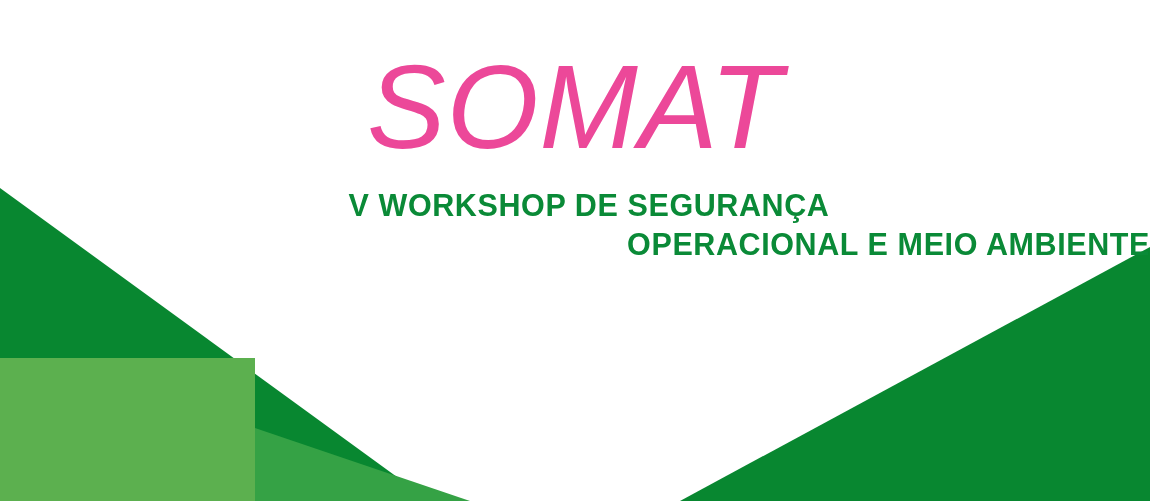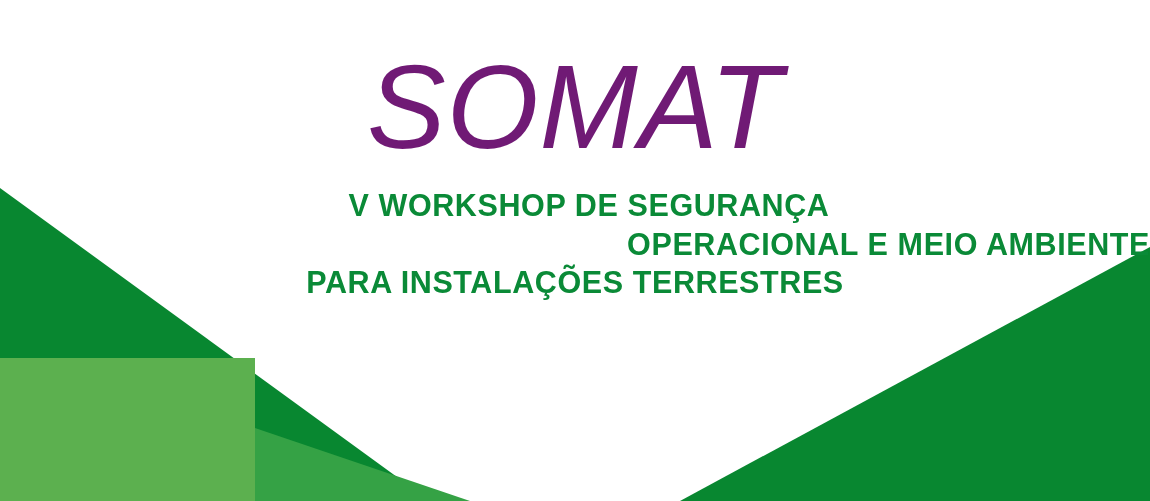--- a/index.html
+++ b/index.html
@@ -80,22 +80,21 @@
 
     <polygon points="0,358 255,358 255,501 0,501" fill="#5cb04f"></polygon>
 
     <polygon points="0,358 86,358 86,501 0,501" fill="#5cb04f"></polygon>
 
     <polygon points="1150,247 1150,501 680,501" fill="#088730"></polygon>
   </svg>
 
   <div id="text-block">
 
-    <div id="brand-title" style="color: #701a75;">SOMAT</div>
+    <div id="brand-title" style="color: #ec4899;">SOMAT</div>
 
     <div id="subtitle">
       <div class="subtitle-line" style="color: rgb(10, 138, 55); padding-left: 28px;">V WORKSHOP DE SEGURANÇA</div>
       <div class="subtitle-line" style="color: rgb(10, 138, 55); text-align: right;">OPERACIONAL E MEIO AMBIENTE</div>
-      <div class="subtitle-line" style="color: rgb(10, 138, 55);">PARA INSTALAÇÕES TERRESTRES</div>
     </div>
 
   </div>
 </div>
 
 </body></html>

